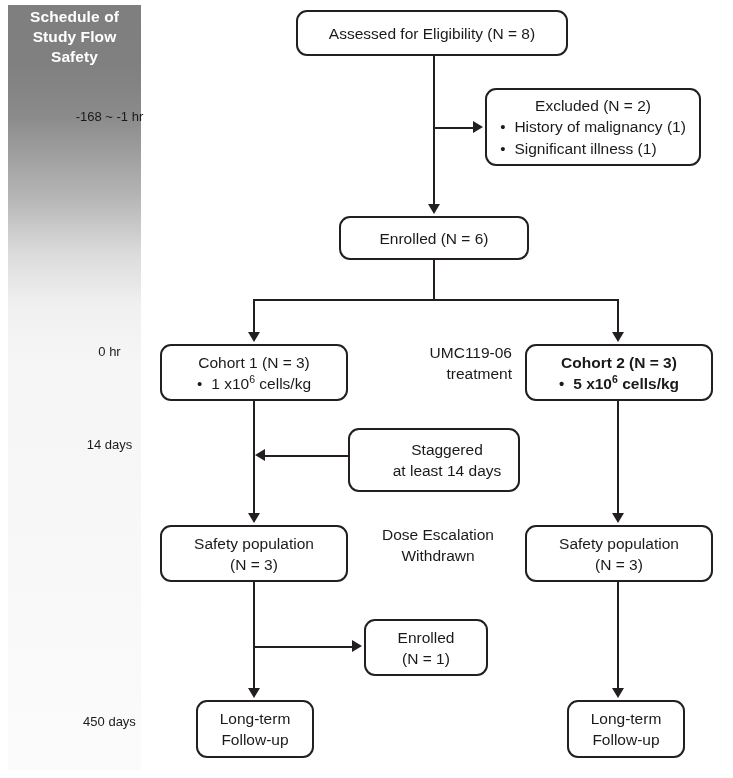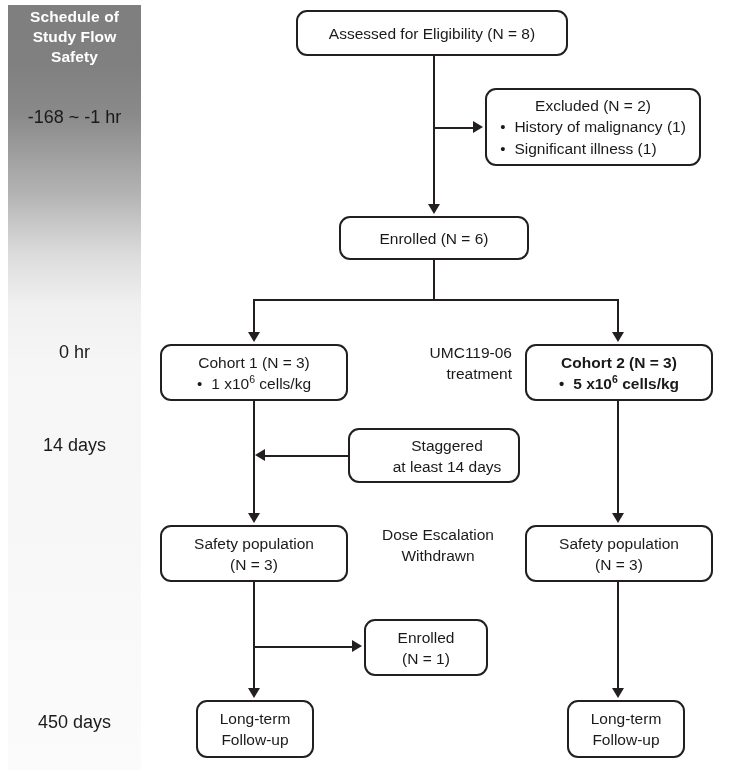--- a/index.html
+++ b/index.html
@@ -48,23 +48,24 @@
     font-weight: bold;
     line-height: 20px;
     color: #ffffff;
     letter-spacing: .1px;
   }
   .time-label {
     position: absolute;
     width: 133px;
     left: 8px;
     text-align: center;
-    font-size: 18px;
+    font-size: 13px;
     color: #1a1a1a;
     line-height: 18px;
+    padding-left: 35px;
   }
   .t-pre   { top: 108px; }
   .t-zero  { top: 343px; }
   .t-14    { top: 436px; }
   .t-90    { top: 529px; }
   .t-450   { top: 713px; }
 
   
   .box {
     position: absolute;
@@ -102,21 +103,21 @@
   }
   sup { font-size: 0.68em; vertical-align: super; line-height: 0; }
 
   
   #box-eligibility { left: 296px; top: 10px;  width: 272px; height: 46px; }
   #box-excluded    { left: 485px; top: 88px;  width: 216px; height: 78px;
                      align-items: center; }
   #box-enrolled    { left: 339px; top: 216px; width: 190px; height: 44px; }
   #box-cohort1     { left: 160px; top: 344px; width: 188px; height: 57px; }
   #box-cohort2     { left: 525px; top: 344px; width: 188px; height: 57px; font-weight: bold; }
-  #box-staggered   { left: 348px; top: 428px; width: 172px; height: 55px; padding-left: 32px; }
+  #box-staggered   { left: 348px; top: 428px; width: 172px; height: 64px; padding-left: 32px; }
   #box-safety1     { left: 160px; top: 525px; width: 188px; height: 57px; }
   #box-safety2     { left: 525px; top: 525px; width: 188px; height: 57px; }
   #box-withdrawn   { left: 364px; top: 619px; width: 124px; height: 57px; }
   #box-ltfu1       { left: 196px; top: 700px; width: 118px; height: 58px; }
   #box-ltfu2       { left: 567px; top: 700px; width: 118px; height: 58px; }
 
   
   .annotation {
     position: absolute;
     text-align: center;

